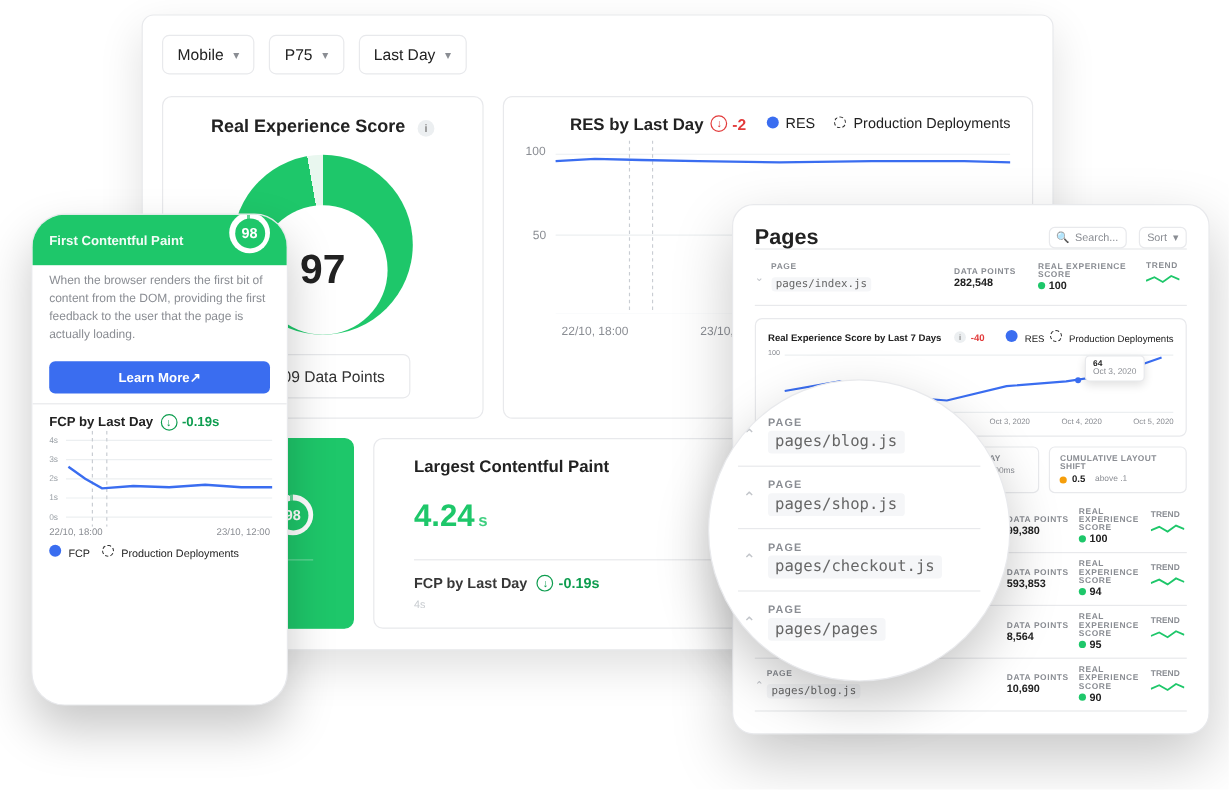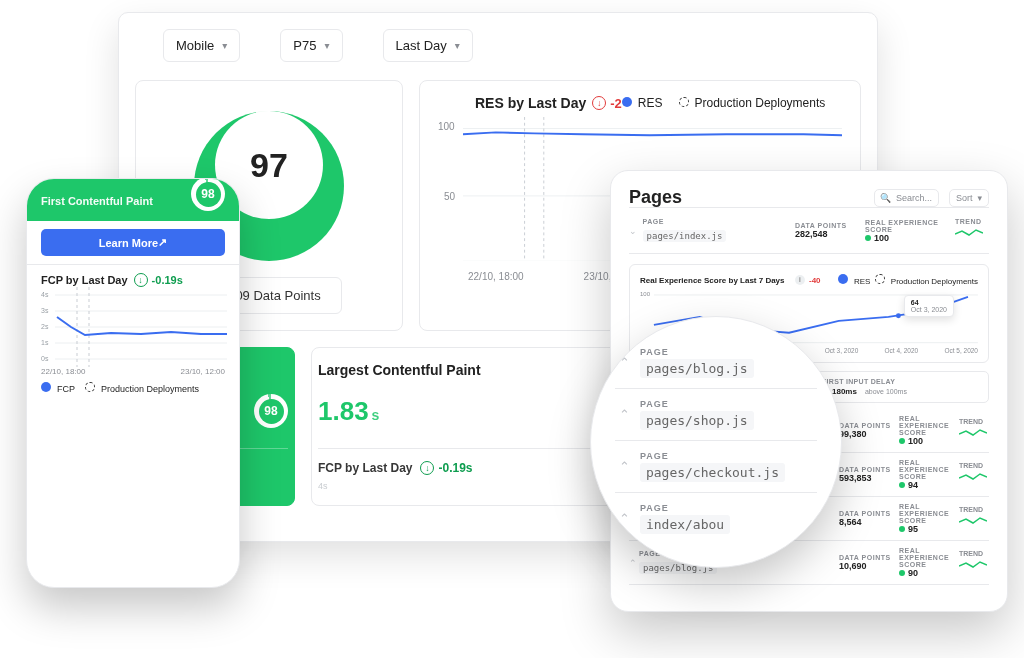--- a/index.html
+++ b/index.html
@@ -39,75 +39,74 @@
   padding: 16px;
 }
 .filters { display: flex; gap: 12px; margin-bottom: 18px; }
 .select {
   display: flex; align-items: center; gap: 8px;
   border: 1px solid var(--line);
   border-radius: 6px;
   padding: 8px 12px;
   font-size: 13px;
   cursor: pointer;
-  margin-left: 28px;
 }
 .select .chev { color: var(--muted); font-size: 10px; }
 
 .top-row { display: flex; gap: 16px; }
 .card {
   background: #fff;
   border: 1px solid var(--line);
   border-radius: 8px;
 }
 .res-card { width: 268px; padding: 16px; display:flex; flex-direction:column; align-items:center; }
 .res-title { font-weight: 700; font-size: 15px; }
 .info-dot {
   display:inline-flex; align-items:center; justify-content:center;
   width:14px; height:14px; border-radius:50%;
   background:#eceff1; color:#888; font-size:9px; font-weight:700; margin-left:6px;
 }
 .gauge {
   margin: 14px 0 10px;
   width: 150px; height:150px;
   border-radius: 50%;
-  display:flex; align-items:flex-start; justify-content:center;
+  display:flex; align-items:flex-end; justify-content:center;
   background: conic-gradient(var(--green) 0 350deg, #e9f7ef 350deg 360deg);
 }
 .gauge-inner {
   width: 108px; height:108px; border-radius:50%;
   background:#fff; display:flex; align-items:center; justify-content:center;
   font-size: 34px; font-weight: 800;
 }
 .dp-chip {
   margin-top: 6px;
   background:#fff; border:1px solid var(--line); border-radius:6px;
   padding: 10px 20px; font-size: 13px; color:#333; font-weight:500;
 }
 
 .res-chart-card { flex:1; padding:14px 18px; }
-.res-chart-head { display:flex; justify-content:flex-start; align-items:center; margin-bottom:6px;padding-left:37px; }
+.res-chart-head { display:flex; justify-content:space-between; align-items:center; margin-bottom:6px;padding-left:37px; }
 .res-chart-title { font-weight:700; font-size:14px; display:flex; align-items:center; gap:6px; }
 .delta { color:#e23b3b; font-weight:600; font-size:13px; display:flex; align-items:center; gap:4px;}
 .delta .arr {
   width:14px;height:14px;border:1.5px solid #e23b3b;border-radius:50%;
   display:inline-flex;align-items:center;justify-content:center;font-size:9px;
 }
 .legend { display:flex; gap:16px; font-size:12px; align-items:center; }
 .dot { width:10px;height:10px;border-radius:50%;display:inline-block;margin-right:6px; }
 .dot.blue { background: var(--blue); }
 .dot.hollow { width:10px;height:10px;border:1.3px dashed #333;border-radius:50%;display:inline-block;margin-right:6px; }
 
 .res-chart-body { height:150px; position:relative; margin-top:4px; }
 .res-chart-body .ylab { position:absolute; font-size:10px; color:var(--muted); }
 .res-chart-body svg { position:absolute; inset:0; }
 .res-chart-xaxis { display:flex; gap:60px; font-size:10px; color:var(--muted); margin-top:4px; padding-left:30px; }
 
 .metric-row { display:flex; gap:16px; margin-top:16px; }
-.metric-card { flex:1; padding:14px 6px; }
+.metric-card { flex:1; padding:14px 33px; }
 .metric-card.green { background: var(--green); border-color: var(--green); color:#fff; }
 .metric-head { font-weight:700; font-size:14px; margin-bottom:10px; }
 .metric-body { display:flex; align-items:center; justify-content:space-between; min-height:46px; }
 .metric-val { font-size:26px; font-weight:800; }
 .metric-val .unit { font-size:14px; font-weight:600; opacity:.85; margin-left:3px; }
 .mini-gauge {
   width:34px; height:34px; border-radius:50%;
   display:inline-flex; align-items:center; justify-content:center;
   font-size:12px; font-weight:700;
 }
@@ -262,20 +261,24 @@
       <span class="chev">▾</span>
     </div>
     <div class="select">
       <span>Last Day</span>
       <span class="chev">▾</span>
     </div>
   </div>
 
   <div class="top-row">
     <div class="card res-card">
+      <div>
+        <span class="res-title">Real Experience Score</span>
+        <span class="info-dot">i</span>
+      </div>
       <div class="gauge">
         <div class="gauge-inner">97</div>
       </div>
       <div class="dp-chip">9,309 Data Points</div>
     </div>
 
     <div class="card res-chart-card">
       <div class="res-chart-head">
         <div class="res-chart-title">
           <span>RES by Last Day</span>
@@ -319,21 +322,21 @@
       <div class="metric-sub-good">
         <span style="height:6px"></span>
         <span>2.35s</span>
       </div>
     </div>
 
     <div class="card metric-card">
       <div class="metric-head">Largest Contentful Paint</div>
       <div class="metric-body">
         <span class="metric-val" style="color:var(--green)">
-          <span>1.83</span><span class="unit">s</span>
+          <span>4.24</span><span class="unit">s</span>
         </span>
         <span class="mini-gauge green-ring">
           <span class="in">93</span>
         </span>
       </div>
       <div class="metric-sub">
         <span class="metric-sub-label">FCP by Last Day</span>
         <span class="delta-green">
           <span class="arr">↓</span>
           <span>-0.19s</span>
@@ -351,20 +354,21 @@
   </div>
 </div>
 
 <div class="phone">
   <div class="phone-top">
     <h5>First Contentful Paint</h5>
     <span class="mini-gauge white mg">
       <span class="in">98</span>
     </span>
   </div>
+  <div class="phone-desc">When the browser renders the first bit of content from the DOM, providing the first feedback to the user that the page is actually loading.</div>
   <div class="learn-btn">
     <span>Learn More</span>
     <span>↗</span>
   </div>
   <div class="phone-sub">
     <span>FCP by Last Day</span>
     <span class="delta-green">
         <span class="arr">↓</span>
         <span>-0.19s</span>
       </span>
@@ -486,20 +490,28 @@
         </div>
     </div>
     <div class="metric-mini">
       <div class="lbl">FIRST INPUT DELAY</div>
       <div class="row">
           <span class="sorangedot"></span>
           <span>180ms</span>
           <span class="sub">above 100ms</span>
         </div>
     </div>
+    <div class="metric-mini">
+      <div class="lbl">CUMULATIVE LAYOUT SHIFT</div>
+      <div class="row">
+          <span class="sorangedot"></span>
+          <span>0.5</span>
+          <span class="sub">above .1</span>
+        </div>
+    </div>
   </div>
 
   <div class="tablet-rows" id="tablet-rows">
       <div class="trow">
         <span class="chev">⌃</span>
         <div class="page-cell"><div class="lbl">PAGE</div><span class="val">pages/docs.js</span></div>
         <div class="stat-cell">
           <div class="lbl">DATA POINTS</div>
           <div class="val">99,380</div>
         </div>
@@ -569,16 +581,16 @@
       <div class="lens-row">
         <span class="chev">⌃</span>
         <div class="stack"><div class="lbl">PAGE</div><span class="val">pages/shop.js</span></div>
       </div>
       <div class="lens-row">
         <span class="chev">⌃</span>
         <div class="stack"><div class="lbl">PAGE</div><span class="val">pages/checkout.js</span></div>
       </div>
       <div class="lens-row">
         <span class="chev">⌃</span>
-        <div class="stack"><div class="lbl">PAGE</div><span class="val">index/abou</span></div>
+        <div class="stack"><div class="lbl">PAGE</div><span class="val">pages/pages</span></div>
       </div>
     </div>
 </div>
 
 </body></html>

